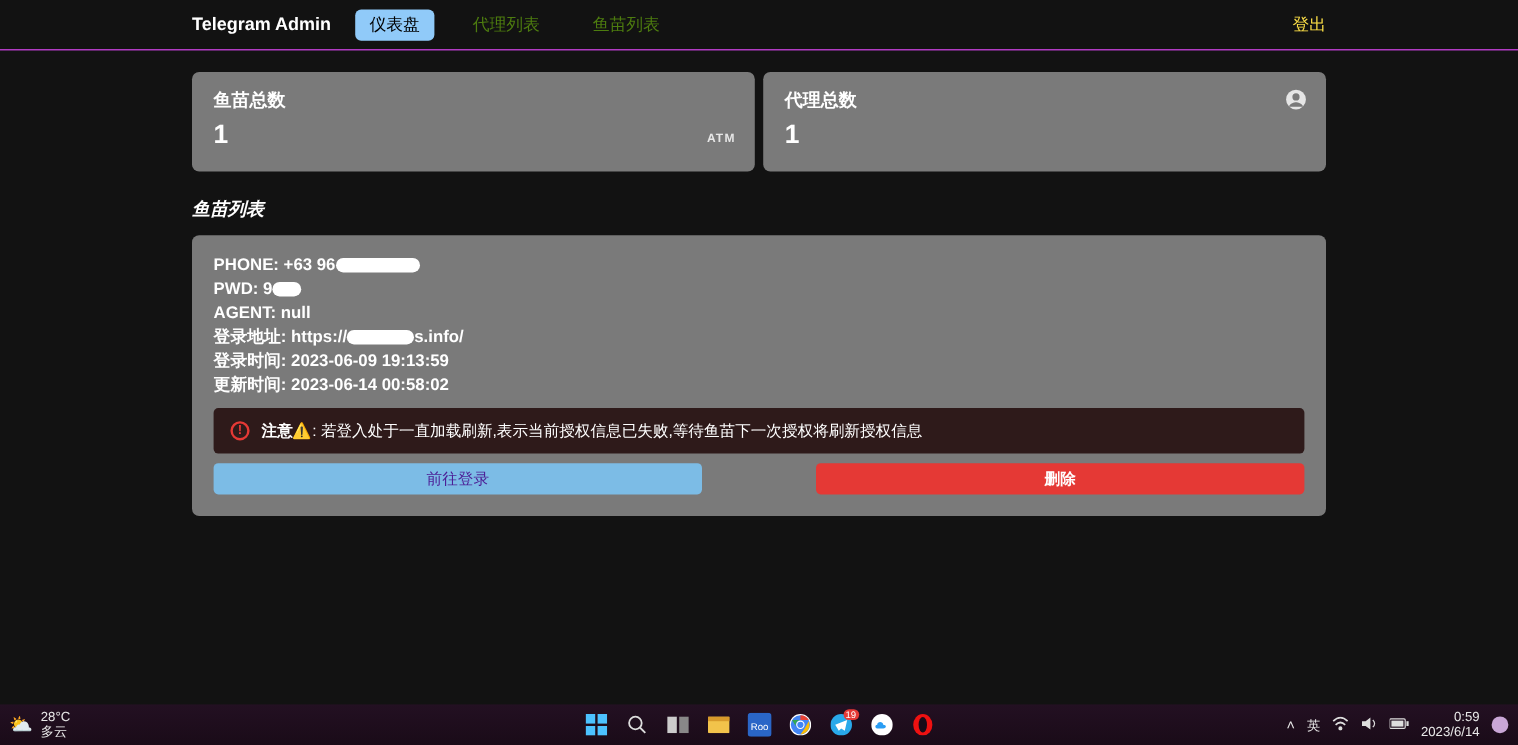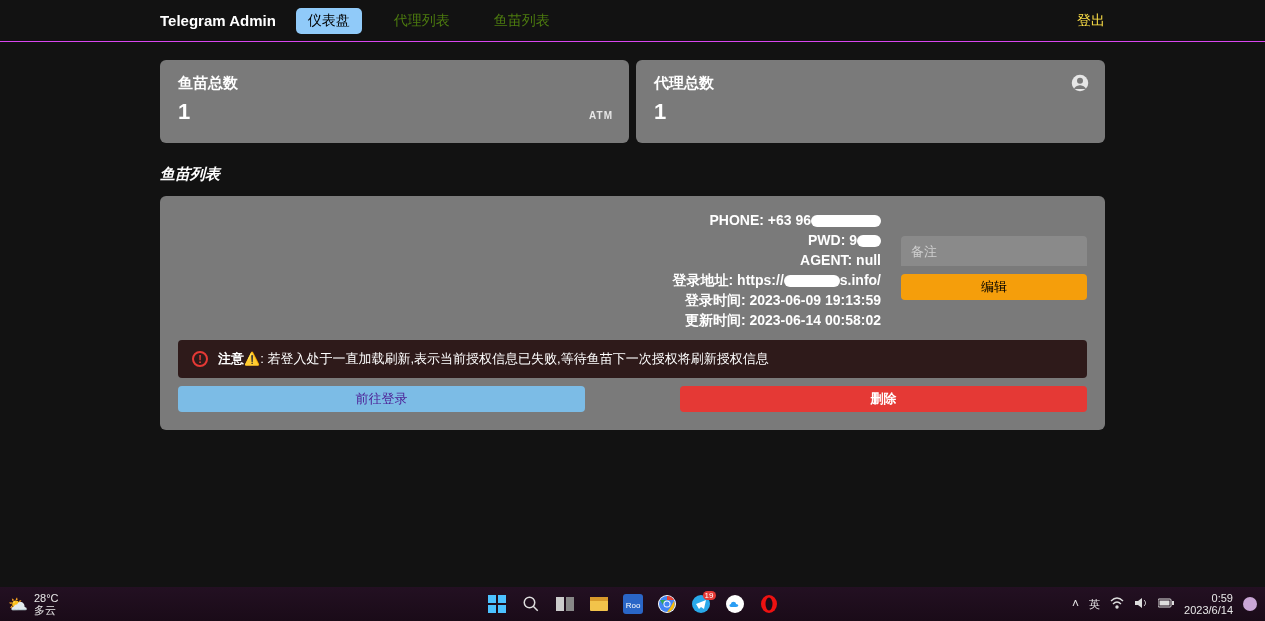--- a/index.html
+++ b/index.html
@@ -39,21 +39,21 @@
   .avatar-ic { width: 18px; height: 18px; }
 
   .listtitle { margin: 22px 0 12px; font-size: 15px; font-weight: 700; font-style: italic; }
 
   .panel {
     background: #7a7a7a;
     border-radius: 6px;
     padding: 14px 18px 18px;
   }
   .panel-top { display: flex; gap: 20px; align-items: flex-start; }
-  .info { flex: 1; font-size: 14px; font-weight: 700; line-height: 20px; text-align: right; }
+  .info { flex: 1; font-size: 14px; font-weight: 700; line-height: 20px; }
   .info .line { display: block; white-space: pre; }
   .sidecol { width: 186px; display: flex; flex-direction: column; gap: 8px; margin-top: 26px; }
   .remark {
     background: #8a8a8a;
     border: none;
     border-top-left-radius: 4px;
     border-top-right-radius: 4px;
     height: 30px;
     padding: 0 10px;
     font-size: 13px;
@@ -173,24 +173,20 @@
   <div class="panel">
     <div class="panel-top">
       <div class="info">
         <span class="line"><span>PHONE: </span><span>+63 96</span><span class="blot" style="width:70px"></span></span>
         <span class="line"><span>PWD: </span><span>9</span><span class="blot" style="width:24px"></span></span>
         <span class="line"><span>AGENT: </span><span>null</span></span>
         <span class="line"><span>登录地址: </span><span>https://</span><span class="blot" style="width:56px"></span><span>s.info/</span></span>
         <span class="line"><span>登录时间: </span><span>2023-06-09 19:13:59</span></span>
         <span class="line"><span>更新时间: </span><span>2023-06-14 00:58:02</span></span>
       </div>
-      <div class="sidecol">
-        <input class="remark" placeholder="备注" style="">
-        <button class="editbtn">编辑</button>
-      </div>
     </div>
 
     <div class="alert">
       <span class="aicon">!</span>
       <span class="atext">
         <b>注意</b><span>⚠️</span><span>: 若登入处于一直加载刷新,表示当前授权信息已失败,等待鱼苗下一次授权将刷新授权信息</span>
       </span>
     </div>
 
     <div class="btnrow">

